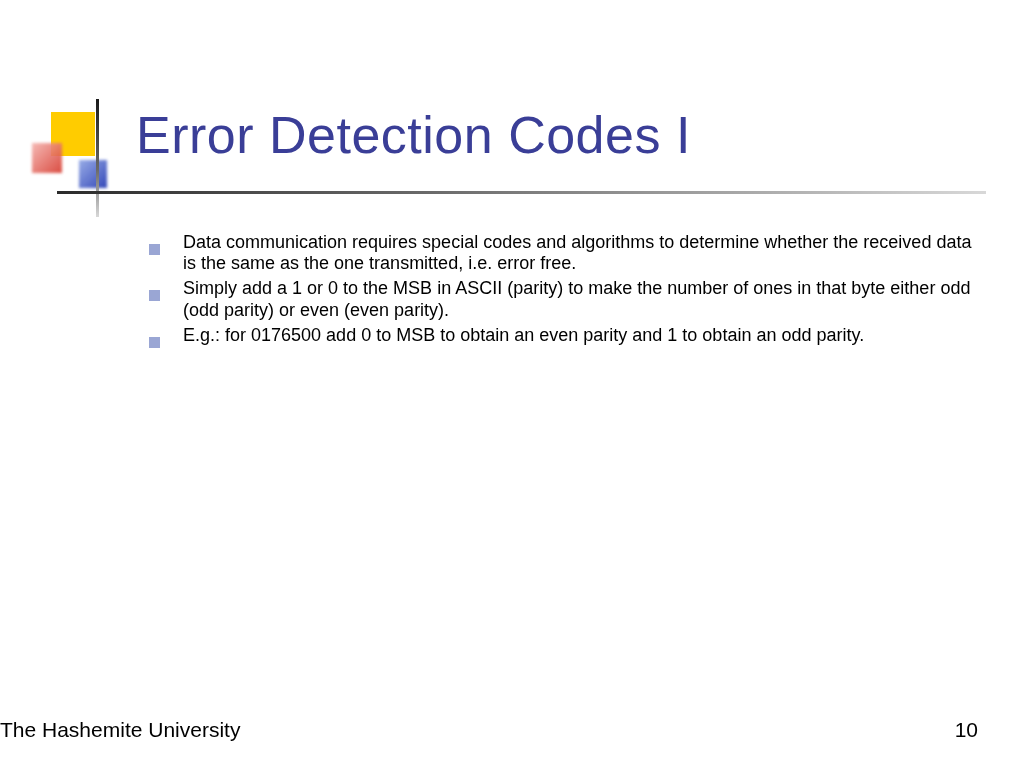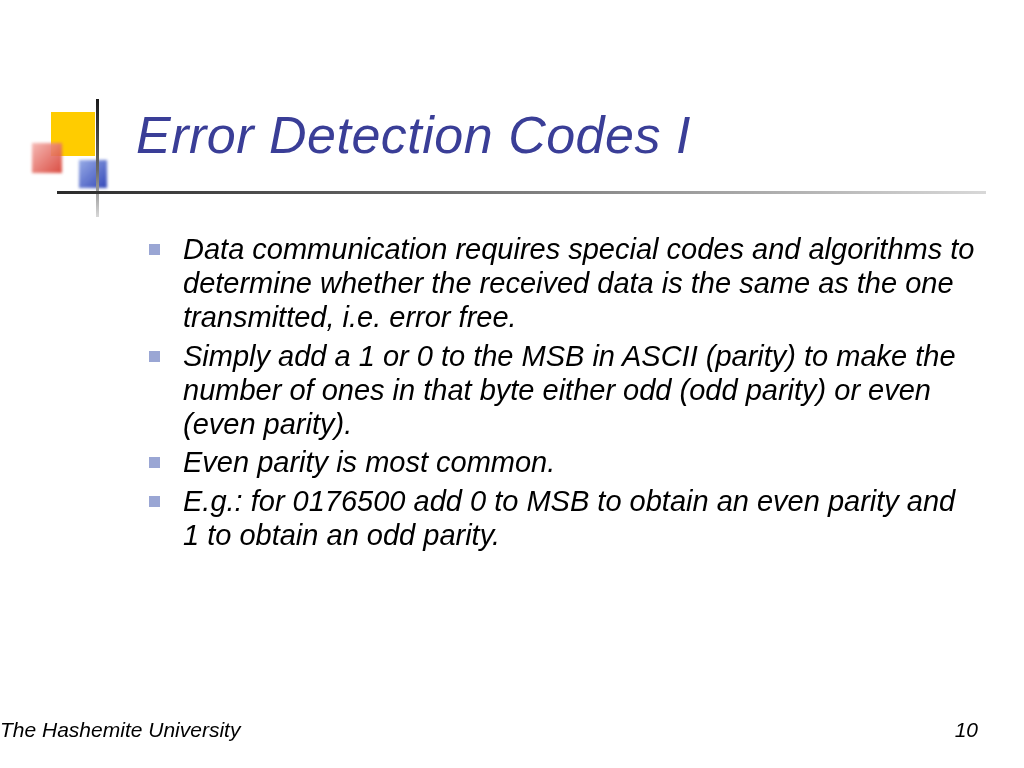--- a/index.html
+++ b/index.html
@@ -1,34 +1,34 @@
 <!DOCTYPE html>
 <html><head>
 <meta charset="utf-8">
 <style>
-  * { margin: 0; padding: 0; box-sizing: border-box; font-style: italic; }
+  * { margin: 0; padding: 0; box-sizing: border-box; }
   html, body { width: 1024px; height: 768px; background: #fff; font-family: Verdana, Geneva, sans-serif; overflow: hidden; }
   .slide { position: relative; width: 1024px; height: 768px; }
 
   
   .sq { position: absolute; }
   .sq-yellow { left: 51px; top: 112px; width: 44px; height: 44px; background: #ffcc00; }
   .sq-blue   { left: 79px; top: 160px; width: 28px; height: 28px; background: linear-gradient(135deg,#93a8e6 0%,#2a3fb5 100%); filter: blur(1.5px); opacity:.95; }
   .sq-red    { left: 32px; top: 143px; width: 30px; height: 30px; background: linear-gradient(135deg,#f5b2ad 0%,#d63a2e 100%); filter: blur(1.5px); opacity:.9; }
 
   
   .rule-h { position: absolute; left: 57px; top: 191px; width: 929px; height: 0; border-top: 3px solid #000; background: linear-gradient(to right,#000,#000); }
   .rule-h::after { content:""; position:absolute; left:0; top:-3px; width:929px; height:3px; background:linear-gradient(to right,#2b2b2b 0%,#6a6a6a 40%,#d8d8d8 100%); }
   .rule-v { position: absolute; left: 96px; top: 99px; width: 3px; height: 118px; background: linear-gradient(to bottom,#1a1a1a 0%, #6a6a6a 60%, #d8d8d8 100%); }
 
   .title { position: absolute; left: 136px; top: 105px; font-size: 52px; color: #3a3e97; letter-spacing: .5px; font-weight: 400; }
 
   .content { position: absolute; left: 145px; top: 232px; width: 830px; }
   ul.bullets { list-style: none; }
-  ul.bullets > li { position: relative; padding-left: 38px; font-size: 29px; line-height: 1.18; color: #000; margin-bottom: 4px; }
+  ul.bullets > li { position: relative; padding-left: 38px; font-size: 18px; line-height: 1.18; color: #000; margin-bottom: 4px; }
   ul.bullets > li::before { content:""; position:absolute; left:4px; top:12px; width:11px; height:11px; background:#9aa6d4; }
 
   .footer-center { position: absolute; left: 0; width: 1024px; bottom: 26px; text-align: left; font-size: 21px; color: #000; }
   .footer-num { position: absolute; right: 46px; bottom: 26px; font-size: 21px; color: #000; }
 </style>
 </head>
 <body>
 
 <div class="slide">
 
@@ -37,20 +37,19 @@
   <div class="sq sq-blue"></div>
   <div class="rule-v"></div>
   <div class="rule-h"></div>
 
   <div class="title">Error Detection Codes I</div>
 
   <div class="content">
     <ul class="bullets">
       <li>Data communication requires special codes and algorithms to determine whether the received data is the same as the one transmitted, i.e. error free.</li>
       <li>Simply add a 1 or 0 to the MSB in ASCII (parity) to make the number of ones in that byte either odd (odd parity) or even (even parity).</li>
-      <li>Even parity is most common.</li>
       <li>E.g.: for 0176500 add 0 to MSB to obtain an even parity and 1 to obtain an odd parity.</li>
     </ul>
   </div>
 
   <div class="footer-center">The Hashemite University</div>
   <div class="footer-num">10</div>
 </div>
 
 </body></html>

